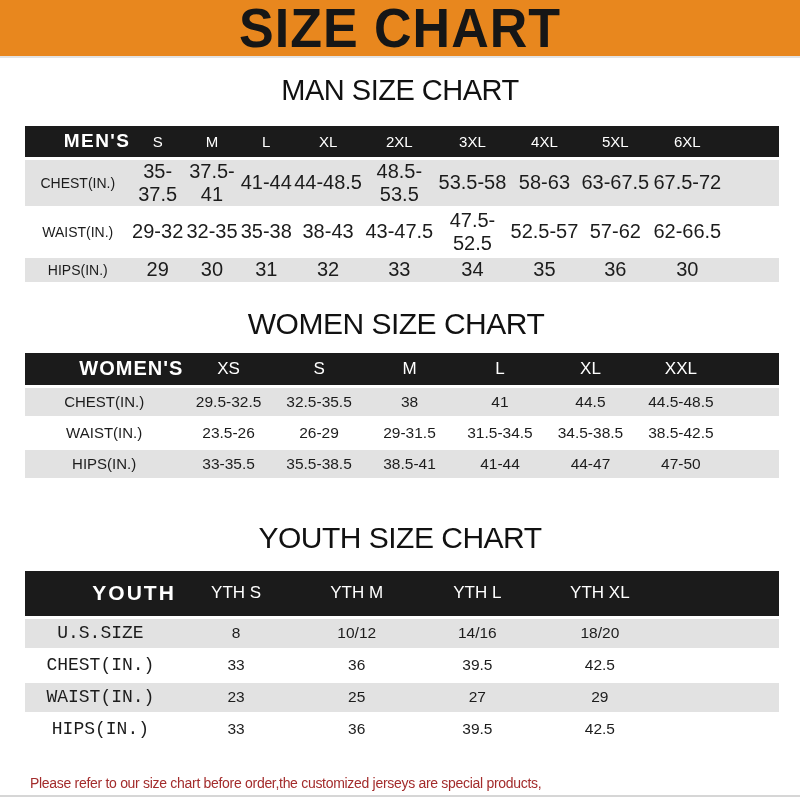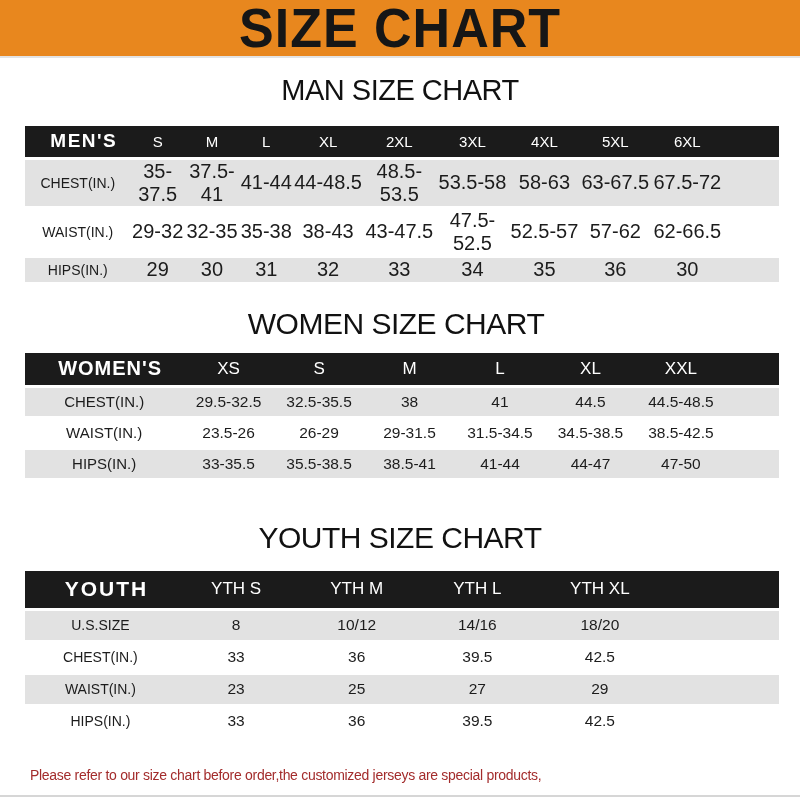--- a/index.html
+++ b/index.html
@@ -51,21 +51,21 @@
     border-spacing: 0 3px;
   }
   table.size-table thead th {
     background: var(--bar-black, #1B1B1B);
     color: #ffffff;
     font-weight: normal;
     text-align: center;
     padding: 0;
   }
   table.size-table thead th:first-child {
-    text-align: center;
+    text-align: right;
     padding-left: 12px;
     font-weight: bold;
   }
   table.size-table td {
     text-align: center;
     color: #1c1c1c;
     padding: 0;
     background: #ffffff;
   }
   table.size-table tbody tr:nth-child(odd) td {
@@ -78,24 +78,24 @@
   .men-table td { height: 24px; font-size: 20px; }
   .men-table td:first-child { font-size: 14px; }
 
   
   .women-table thead th { height: 32px; font-size: 17px; }
   .women-table thead th:first-child { font-size: 20px; letter-spacing: 1px; }
   .women-table td { height: 28px; font-size: 15.5px; }
   .women-table td:first-child { font-size: 15px; }
 
   
-  .youth-table thead th { height: 37px; font-size: 17px; }
+  .youth-table thead th { height: 45px; font-size: 17px; }
   .youth-table thead th:first-child { font-size: 21px; letter-spacing: 2px; }
   .youth-table td { height: 29px; font-size: 15.5px; }
-  .youth-table td:first-child { font-size: 14px; }
+  .youth-table td:first-child { font-size: 18px; font-family: Liberation Mono, monospace; }
 
   
   .disclaimer {
     margin: 23px 0 0 30px;
     color: var(--red, #A32C2C);
     font-size: 14px;
     line-height: 27px;
     letter-spacing: -0.3px;
   }
 

